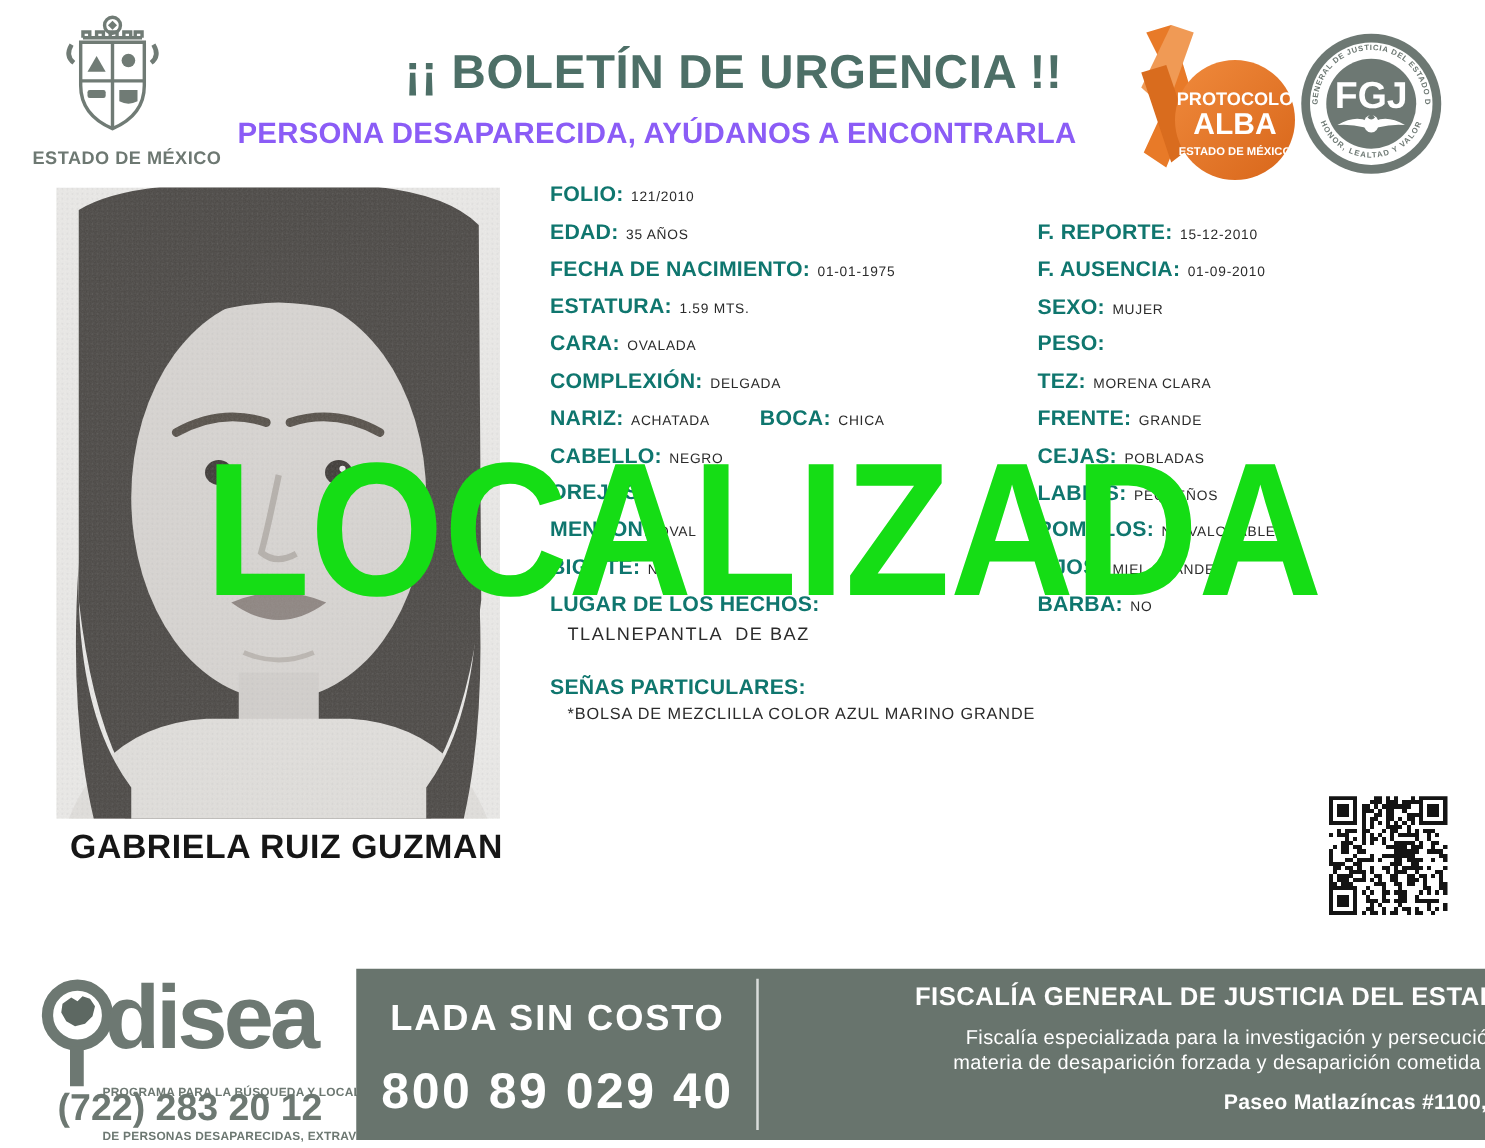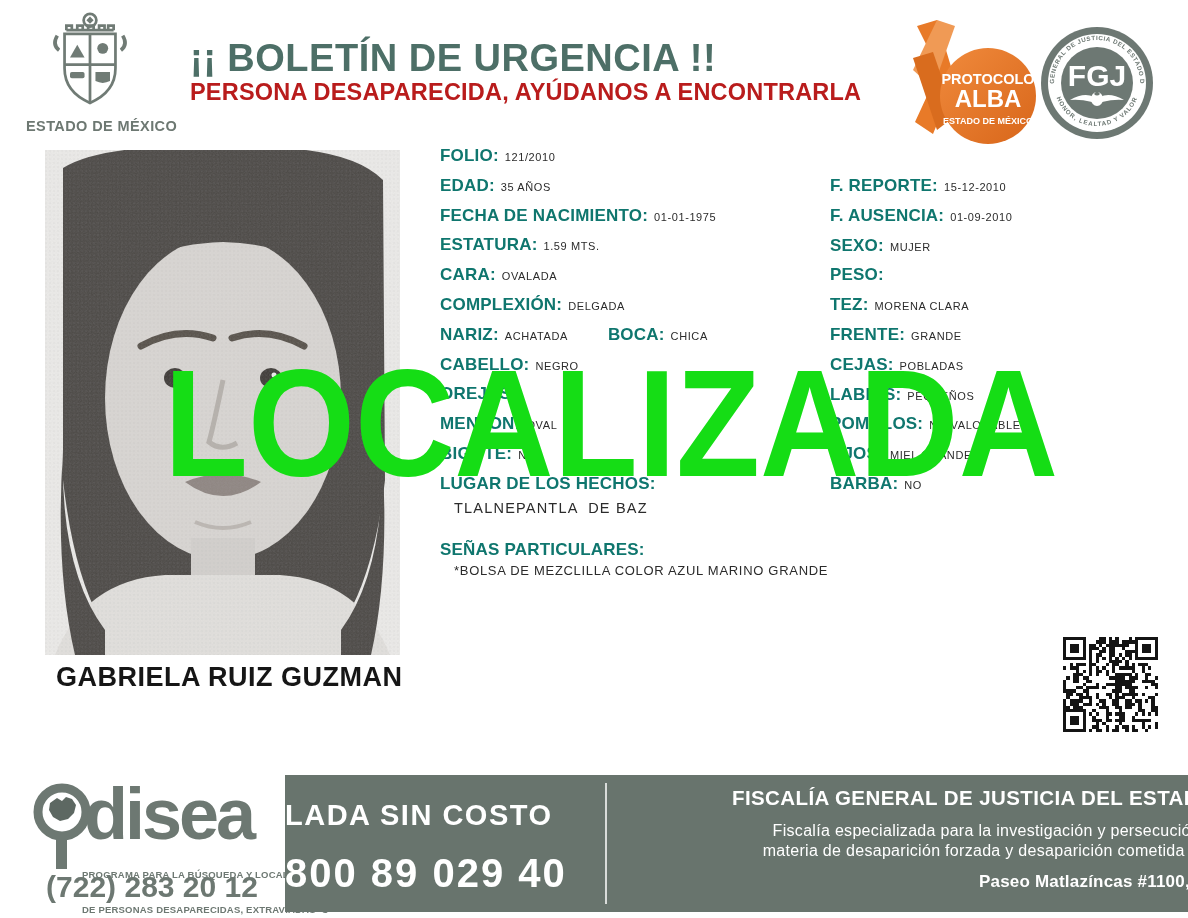--- a/index.html
+++ b/index.html
@@ -5,23 +5,23 @@
   html,body{margin:0;padding:0}
   body{
     width:1188px;height:918px;position:relative;background:#fff;
     font-family:"Liberation Sans",sans-serif;overflow:hidden;color:#1c1c1c;
   }
   .abs{position:absolute}
 
   
   .state-logo-block{left:26px;top:12px;width:128px;text-align:center}
   .state-label{font-size:14.5px;font-weight:700;color:#6d7872;letter-spacing:.4px;margin-top:2px;white-space:nowrap}
-  .title-block{left:190px;top:38px;width:660px;text-align:left}
+  .title-block{left:190px;top:38px;width:660px;text-align:right}
   .main-title{font-size:38px;font-weight:800;color:#4d6f67;letter-spacing:.5px;line-height:1.08;white-space:nowrap}
-  .sub-title{font-size:23.5px;font-weight:700;color:#b91c1c;letter-spacing:.2px;margin-top:0;white-space:nowrap}
+  .sub-title{font-size:23.5px;font-weight:700;color:#8b5cf6;letter-spacing:.2px;margin-top:14px;white-space:nowrap}
   .alba-badge{left:903px;top:18px;width:138px;height:132px}
   .fgj-seal{left:1040px;top:26px;width:114px;height:114px}
 
   
   .photo{left:45px;top:150px;width:355px;height:505px}
   .person-name{left:56px;top:662px;width:420px;font-size:27px;font-weight:800;letter-spacing:.5px;color:#161616;white-space:nowrap}
 
   
   .col-left{left:440px;top:141px;width:395px}
   .col-right{left:830px;top:171px;width:358px}
@@ -36,21 +36,21 @@
 
   
   .watermark{left:156px;top:352px;width:910px;height:152px;z-index:40;pointer-events:none}
 
   
   .qr{left:1063px;top:637px;width:95px;height:95px;background:#fff}
 
   
   .footer-panel{left:285px;top:775px;width:903px;height:137px;background:#68746d}
   .footer-divider{left:320px;top:8px;height:121px;width:2px;background:rgba(255,255,255,.75)}
-  .lada-block{left:0;top:24px;width:322px;text-align:left;color:#fff}
+  .lada-block{left:0;top:24px;width:322px;text-align:center;color:#fff}
   .lada-label{font-size:29px;font-weight:800;letter-spacing:1.5px;white-space:nowrap}
   .lada-number{font-size:40px;font-weight:700;letter-spacing:2px;margin-top:19px;white-space:nowrap}
   .fiscalia-block{left:330px;top:11px;width:842px;color:#fff}
   .fiscalia-title{font-size:20.5px;font-weight:800;letter-spacing:.4px;text-align:center;white-space:nowrap}
   .fiscalia-desc{margin-top:11px;font-size:16px;font-weight:400;line-height:1.28;text-align:center;letter-spacing:.3px}
   .fiscalia-addr{margin-top:9px;font-size:17px;font-weight:800;line-height:1.3;text-align:right;padding-right:16px;letter-spacing:.2px}
 
   .odisea-logo{left:30px;top:781px;width:66px;height:96px}
   .odisea-word{left:84px;top:778px;font-size:72px;font-weight:700;color:#6d7872;letter-spacing:-3px;line-height:72px}
   .odisea-tagline{left:82px;top:846px;width:210px;font-size:9.5px;font-weight:700;color:#6d7872;line-height:11.5px;letter-spacing:.2px;white-space:pre}

